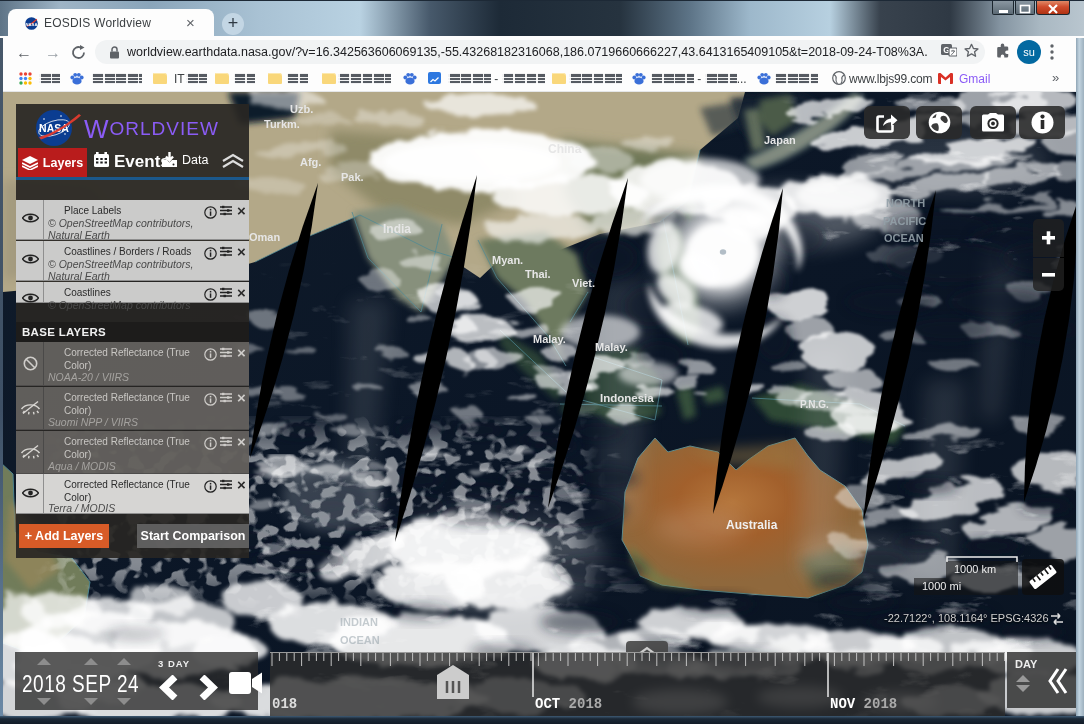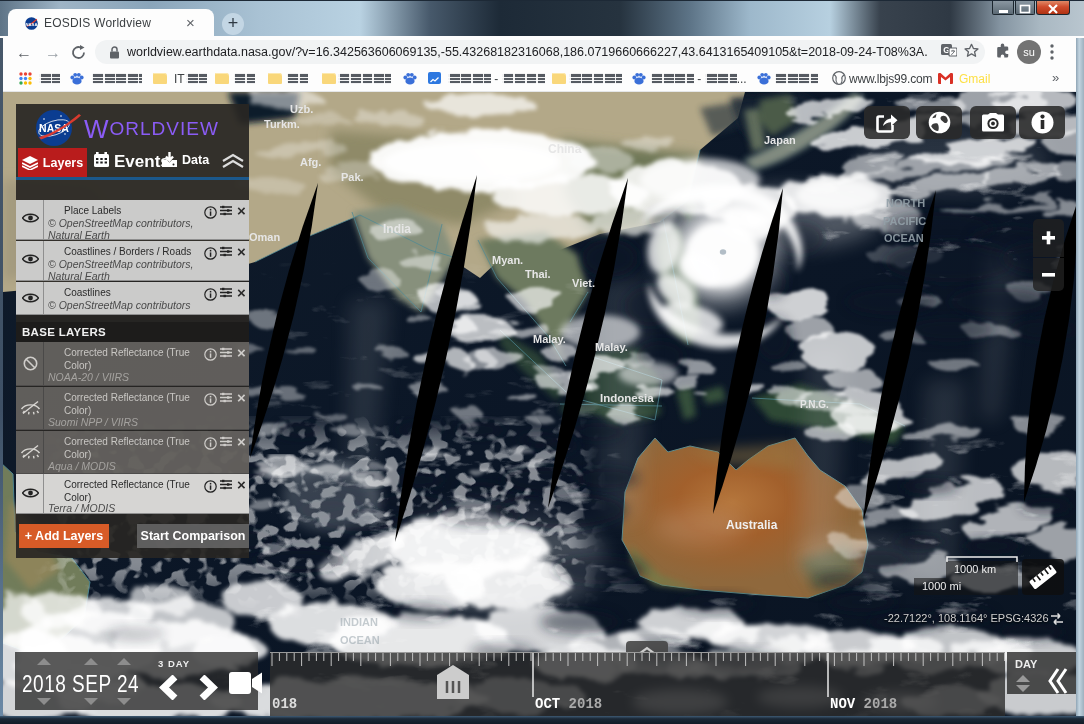--- a/index.html
+++ b/index.html
@@ -48,21 +48,21 @@
 #zoomminus{left:1033px;top:258px;width:31px;height:33px;background:rgba(32,32,32,.8);border-radius:0 0 5px 5px;color:#fff;font-size:22px;text-align:center;line-height:30px}
 
 #sckm{left:946px;top:561px;width:72px;height:17px;background:rgba(20,20,20,.55);color:#eee;font-size:11px;padding:2px 0 0 8px}
 #scmi{left:914px;top:578px;width:104px;height:17px;background:rgba(20,20,20,.55);color:#eee;font-size:11px;padding:2px 0 0 8px}
 #rulbtn{left:1022px;top:559px;width:42px;height:36px;background:rgba(15,15,15,.82);border-radius:4px}
 #coords{left:884px;top:612px;font-size:11px;color:#cfcfcf;text-shadow:0 1px 2px #000}
 
 #dateblock{left:15px;top:652px;width:243px;height:58px;background:rgba(42,42,42,.78)}
 #datetxt{left:7px;top:19px;font-size:19px;color:#fff;letter-spacing:.5px;transform:scaleY(1.22);transform-origin:0 0}
 #ruler{left:270px;top:652px;width:735px;height:75px;background:rgba(45,45,45,.8);overflow:hidden;border-top:1px solid #9a9a9a}
-#dayend{left:1007px;top:652px;width:69px;height:42px;background:rgba(45,45,45,.82)}
+#dayend{left:1007px;top:652px;width:69px;height:56px;background:rgba(45,45,45,.82)}
 #colltab{left:626px;top:641px;width:42px;height:12px;background:rgba(70,70,70,.9);border-radius:4px 4px 0 0}
 .tri-u{width:0;height:0;border-left:7px solid transparent;border-right:7px solid transparent;border-bottom:7px solid #8d8d8d}
 .tri-d{width:0;height:0;border-left:7px solid transparent;border-right:7px solid transparent;border-top:7px solid #8d8d8d}
 </style></head>
 <body>
 <div id="page">
 <svg class="abs" style="left:0;top:92px" width="1084" height="624" viewBox="0 92 1084 624">
 <defs>
 <filter id="b3" x="-30%" y="-30%" width="160%" height="160%">
           <feGaussianBlur stdDeviation="3"></feGaussianBlur>
@@ -484,21 +484,21 @@
       <text x="5.5" y="8.6" font-size="8.5" font-weight="bold" fill="#fff" text-anchor="middle" font-family="Liberation Sans">G</text>
       <rect x="8" y="4" width="8" height="8" rx="1" fill="#fff" stroke="#5f6368" stroke-width="1.2"></rect>
       <path d="M10,7 H14 M12,5.8 V7 M13.6,7 Q12,10 10.2,10.6" stroke="#5f6368" stroke-width=".9" fill="none"></path>
     </svg>
 <svg class="abs" style="left:964px;top:43px" width="15" height="15" viewBox="0 0 17 17">
       <path d="M8.5,1.5 L10.7,6.2 L15.8,6.7 L12,10 L13.1,15 L8.5,12.4 L3.9,15 L5,10 L1.2,6.7 L6.3,6.2 Z" fill="none" stroke="#5f6368" stroke-width="1.5" stroke-linejoin="round"></path>
     </svg>
 <svg class="abs" style="left:995px;top:43px" width="15" height="15" viewBox="0 0 17 17">
       <path d="M6.5,2.5 a2,2 0 0 1 4,0 v1.5 h3 a1.5,1.5 0 0 1 1.5,1.5 v3 h-1.5 a2,2 0 0 0 0,4 h1.5 v2.5 a1.5,1.5 0 0 1 -1.5,1.5 h-3 v-1.5 a2,2 0 0 0 -4,0 v1.5 h-2.5 a1.5,1.5 0 0 1 -1.5,-1.5 v-9 a1.5,1.5 0 0 1 1.5,-1.5 h2.5 Z" fill="#5f6368"></path>
     </svg>
-<div class="abs" style="left:1017px;top:40px;width:24px;height:24px;border-radius:50%;background:#737373;color:#fff;font-size:11px;text-align:center;line-height:24px">su</div>
+<div class="abs" style="left:1017px;top:40px;width:24px;height:24px;border-radius:50%;background:#0369a1;color:#fff;font-size:11px;text-align:center;line-height:24px">su</div>
 <svg class="abs" style="left:1050px;top:44px" width="4" height="16">
       <circle cx="2" cy="2" r="1.7" fill="#5f6368"></circle>
       <circle cx="2" cy="8" r="1.7" fill="#5f6368"></circle>
       <circle cx="2" cy="14" r="1.7" fill="#5f6368"></circle>
     </svg>
 <div id="bookmarks" class="abs"></div>
 <svg class="abs" style="left:19px;top:72px" width="13" height="13" viewBox="0 0 13 13">
       <g>
         <circle cx="2" cy="2" r="1.7" fill="#ea4335"></circle>
         <circle cx="6.5" cy="2" r="1.7" fill="#ea4335"></circle>
@@ -558,21 +558,21 @@
     </svg>
 <div class="abs bktxt" style="left:775px"><span class="zh" style="width:43px"></span></div>
 <svg class="abs" style="left:832px;top:71px" width="14" height="14" viewBox="0 0 14 14">
       <circle cx="7" cy="7" r="6.3" fill="none" stroke="#5f6368" stroke-width="1.2"></circle>
       <path d="M2,3.5 Q5,5.5 4,8 Q3.5,10 5.5,12.8 M12,4 Q9,6 10,8.5 Q10.5,10 9,12.6" stroke="#5f6368" stroke-width="1.1" fill="none"></path>
     </svg>
 <div class="abs bktxt" style="left:849px;letter-spacing:-.2px">www.lbjs99.com</div>
 <svg class="abs" style="left:938px;top:73px" width="15" height="11" viewBox="0 0 15 11">
       <path d="M1,11 Q0,11 0,9.8 V1.2 Q0,0 1.2,0 H2.5 L7.5,4.5 L12.5,0 H13.8 Q15,0 15,1.2 V9.8 Q15,11 14,11 H12 V4 L7.5,7.6 L3,4 V11 Z" fill="#d93025"></path>
     </svg>
-<div class="abs" style="left:959px;top:72px;font-size:12px;color:#fde047">Gmail</div>
+<div class="abs" style="left:959px;top:72px;font-size:12px;color:#8b5cf6">Gmail</div>
 <div class="abs" style="left:1052px;top:70px;font-size:13px;color:#5f6368">»</div>
 <div id="sidebar" class="abs">
 <svg class="abs" style="left:16px;top:4px" width="62" height="40" viewBox="0 0 62 40">
 <circle cx="22" cy="20" r="18" fill="#0b3d91"></circle>
 <ellipse cx="22" cy="20" rx="16" ry="7" fill="none" stroke="#fff" stroke-width=".8" transform="rotate(-18 22 20)" opacity=".9"></ellipse>
 <circle cx="12" cy="11" r=".8" fill="#fff"></circle>
         <circle cx="29" cy="8" r=".8" fill="#fff"></circle>
         <circle cx="33" cy="26" r=".8" fill="#fff"></circle>
 <text x="22" y="24" font-size="10.5" font-weight="bold" fill="#fff" text-anchor="middle" font-family="Liberation Sans">NASA</text>
 <path d="M7,29 C18,26.5 33,18 47,6 L49,7.5 C36,19 19,28 9,31.5 Z" fill="#e23b2e" opacity=".95"></path>
@@ -589,21 +589,21 @@
           <g fill="#1c1c1c">
             <rect x="2" y="6" width="2.4" height="2"></rect>
             <rect x="6.3" y="6" width="2.4" height="2"></rect>
             <rect x="10.6" y="6" width="2.4" height="2"></rect>
             <rect x="2" y="9.5" width="2.4" height="2"></rect>
             <rect x="6.3" y="9.5" width="2.4" height="2"></rect>
             <rect x="10.6" y="9.5" width="2.4" height="2"></rect>
             <rect x="2" y="13" width="2.4" height="0"></rect>
           </g>
         </svg>Events</div>
-<div class="abs" style="left:146px;top:48px;display:flex;align-items:center;gap:5px;font-size:12.5px;font-weight:bold;color:#fff"><svg width="15" height="15" viewBox="0 0 15 15">
+<div class="abs" style="left:146px;top:48px;display:flex;align-items:center;gap:5px;font-size:12.5px;font-weight:normal;color:#fff"><svg width="15" height="15" viewBox="0 0 15 15">
           <path d="M7.5,0 L7.5,7 M4,4.5 L7.5,8.5 L11,4.5" stroke="#fff" stroke-width="2.4" fill="none"></path>
           <path d="M0,8 L0,15 L15,15 L15,8 L10,8 L7.5,10.5 L5,8 Z" fill="#fff"></path>
           <circle cx="11.5" cy="12.5" r="1" fill="#222"></circle>
         </svg>Data</div>
 <svg class="abs" style="left:205px;top:48px" width="24" height="17" viewBox="0 0 24 17">
         <path d="M2,9 L12,3 L22,9 M2,15 L12,9 L22,15" stroke="#ddd" stroke-width="2.2" fill="none"></path>
       </svg>
 <div id="tabline" class="abs"></div>
 <div class="lrow abs" style="top:96px;height:40px">
  <div class="eyecol"><svg style="margin:12px 0 0 6px" width="17" height="12" viewBox="0 0 17 12">
@@ -638,21 +638,21 @@
           <rect x="5.8" y="2.9" width="1.5" height="1.6" fill="#222"></rect>
         </svg>
         <div class="ric" style="left:204px"><svg width="12" height="11" viewBox="0 0 12 11">
             <path d="M0,2 H12 M0,5.5 H12 M0,9 H12" stroke="#222" stroke-width="1.4"></path>
             <rect x="2" y="0.8" width="2.4" height="2.4" fill="#222"></rect>
             <rect x="7" y="4.3" width="2.4" height="2.4" fill="#222"></rect>
             <rect x="3.5" y="7.8" width="2.4" height="2.4" fill="#222"></rect>
           </svg></div>
         <div class="ric" style="left:221px;font-weight:bold;font-size:15px;top:2px">×</div>
 </div>
-<div class="lrow abs" style="top:178px;height:33px">
+<div class="lrow abs" style="top:178px;height:21px">
  <div class="eyecol"><svg style="margin:10px 0 0 6px" width="17" height="12" viewBox="0 0 17 12">
             <path d="M.5,6 C4,1 13,1 16.5,6 C13,11 4,11 .5,6 Z" fill="none" stroke="#222" stroke-width="1.4"></path>
             <circle cx="8.5" cy="6" r="2.4" fill="#222"></circle>
           </svg></div>
  <div class="ltitle">Coastlines</div>
  <div class="lsub" style="top:17px">© OpenStreetMap contributors</div>
  <svg class="ric" style="left:188px;top:6px" width="13" height="13" viewBox="0 0 13 13">
           <circle cx="6.5" cy="6.5" r="5.7" fill="none" stroke="#222" stroke-width="1.2"></circle>
           <rect x="5.8" y="5.4" width="1.5" height="4.4" fill="#222"></rect>
           <rect x="5.8" y="2.9" width="1.5" height="1.6" fill="#222"></rect>

